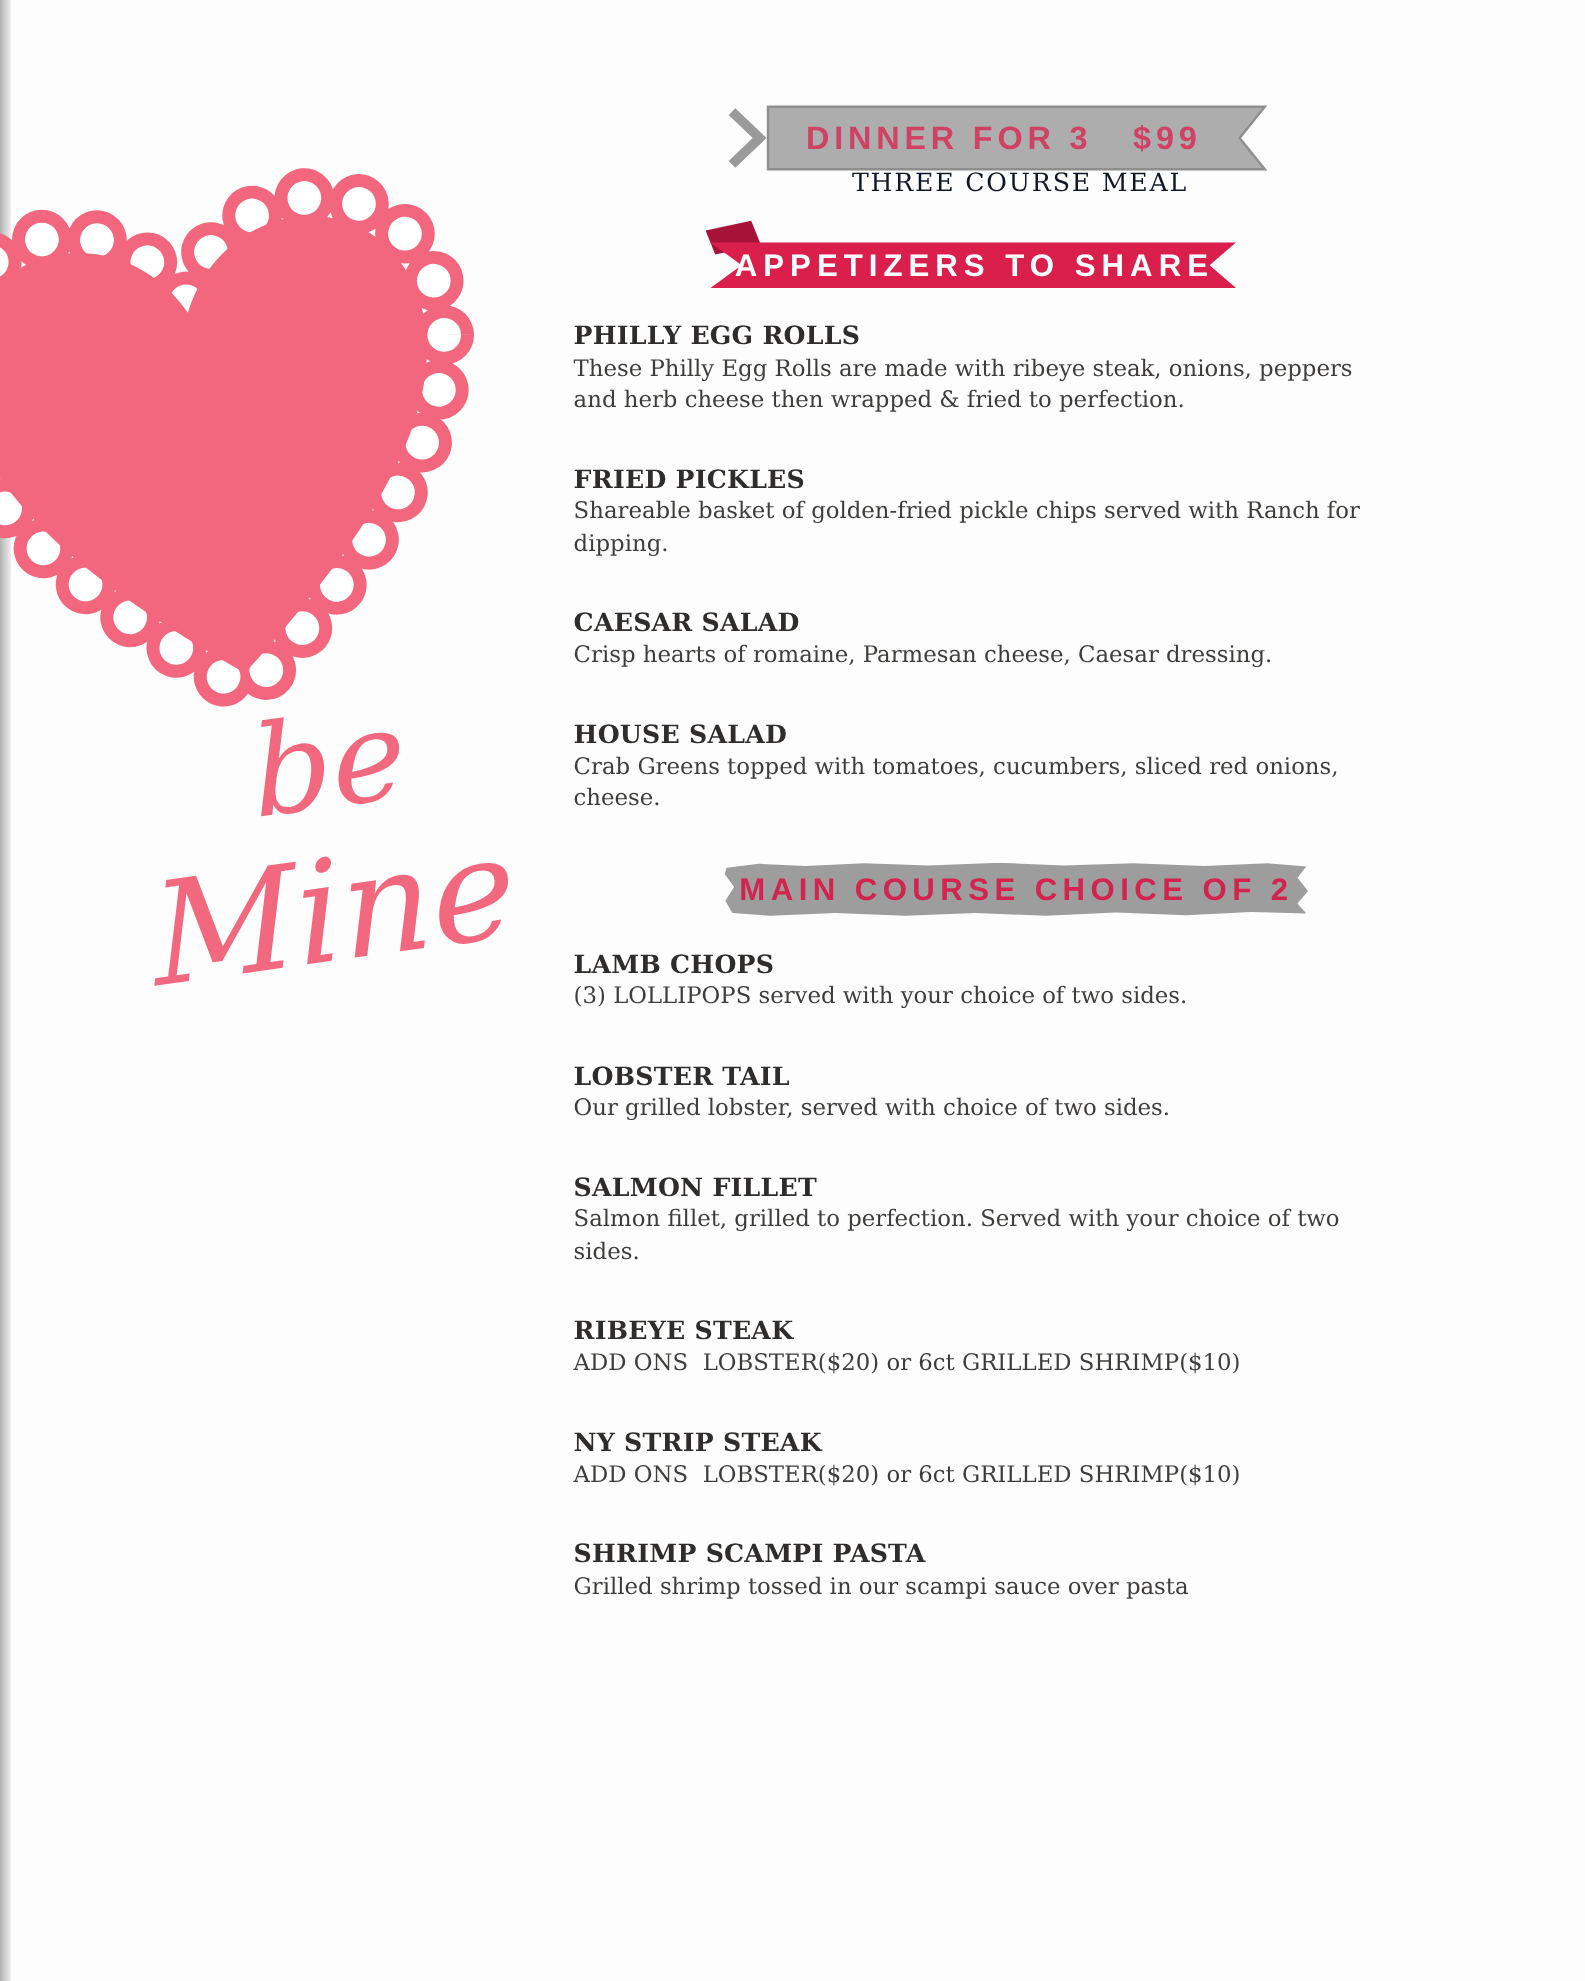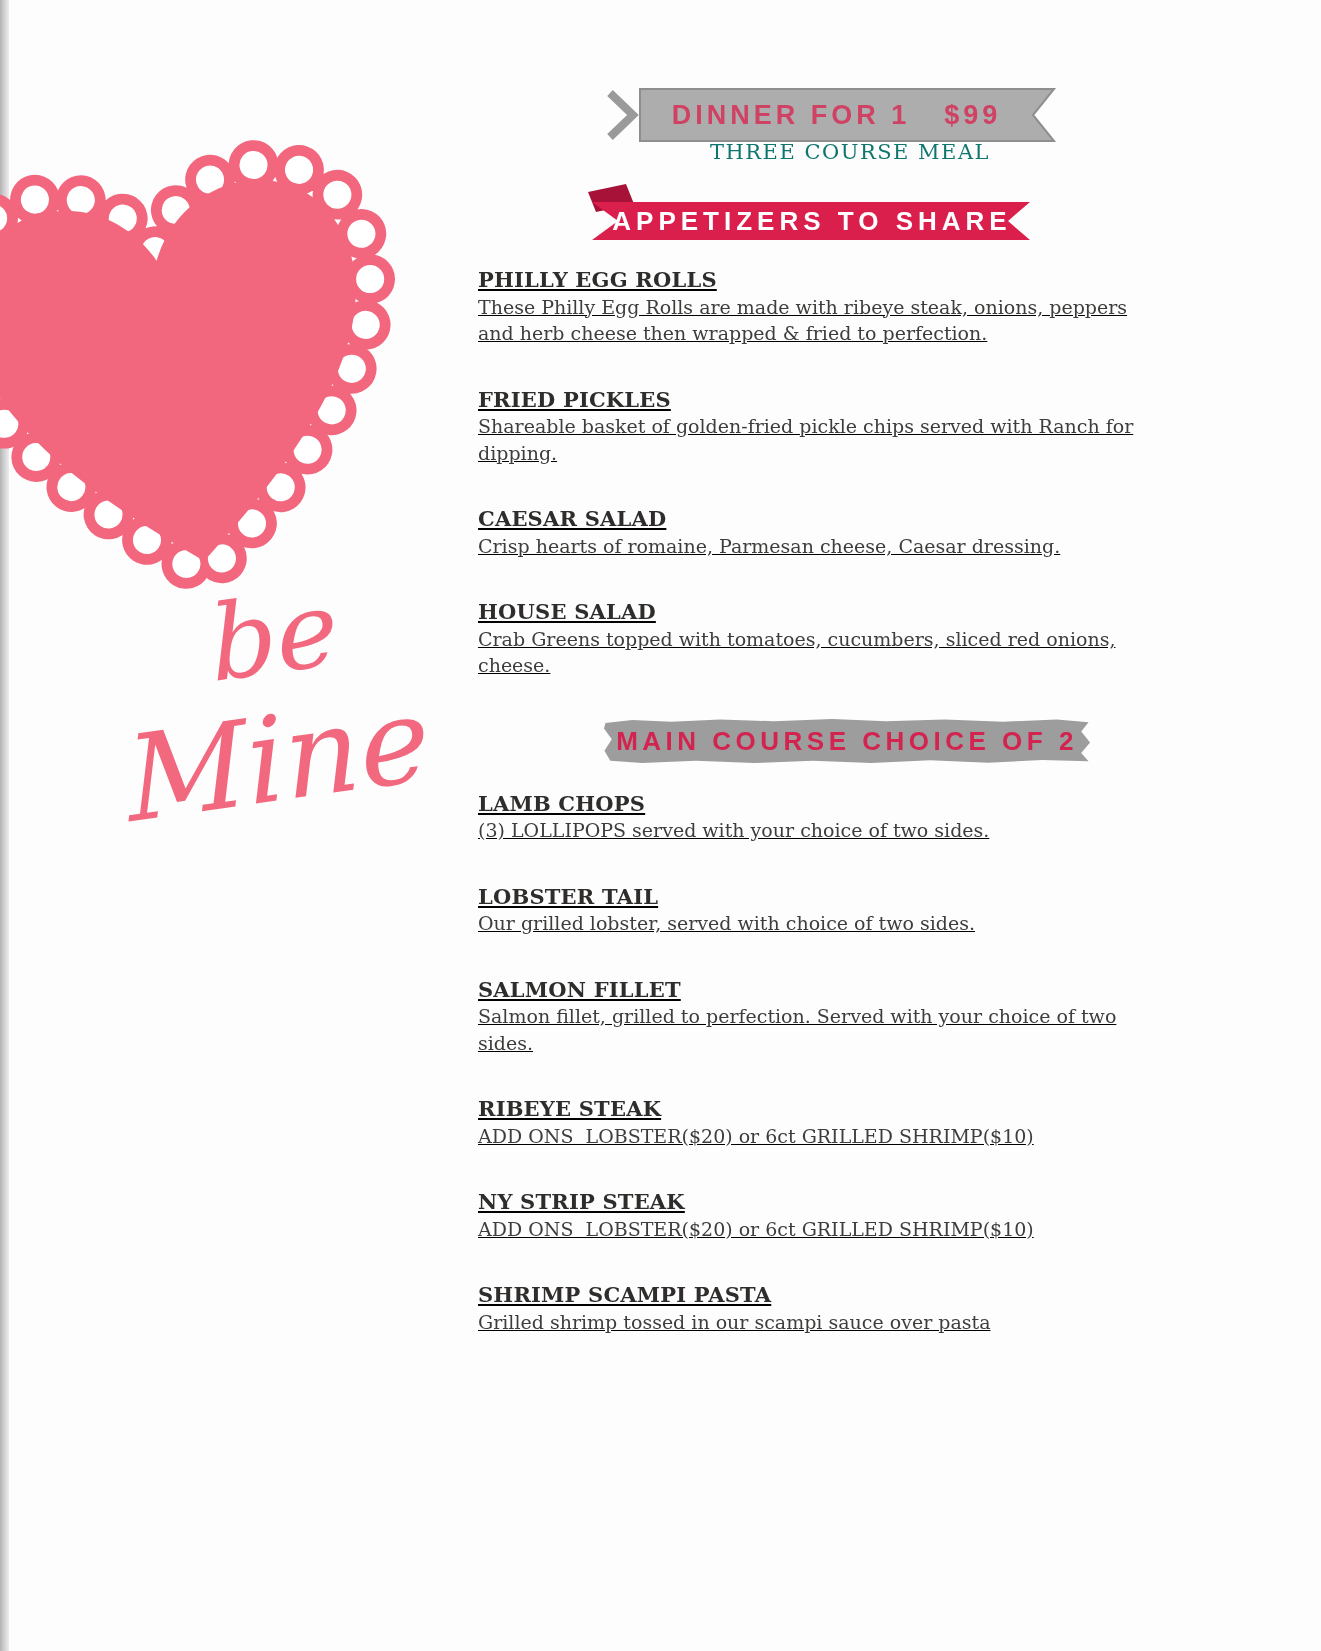--- a/index.html
+++ b/index.html
@@ -20,31 +20,31 @@
     font:italic 400 118px/1 "DejaVu Serif",serif;color:var(--pink);
     transform:rotate(-8deg) skewX(-4deg);}
 
   
   .ribbon-svg{position:absolute;left:600px;top:86px;}
   .ribbon-text{position:absolute;left:640px;top:89px;width:393px;height:52px;
     display:flex;align-items:center;justify-content:center;gap:34px;
     font:700 27px "Liberation Sans",sans-serif;letter-spacing:4px;color:var(--rose);}
 
   .subtitle{position:absolute;left:620px;top:140px;width:460px;text-align:center;
-    font:400 21px "DejaVu Serif",serif;letter-spacing:1.5px;color:#0f766e;}
+    font:400 21px "DejaVu Serif",serif;letter-spacing:1.5px;color:#0f172a;}
 
   
   .flag-svg{position:absolute;left:572px;top:182px;}
   .flag-text{position:absolute;left:594px;top:202px;width:436px;height:38px;
     display:flex;align-items:center;justify-content:center;
     font:700 26px "Liberation Sans",sans-serif;letter-spacing:5px;color:#ffffff;}
 
   
   .menu{position:absolute;left:478px;top:267px;width:680px;}
-  .item{margin:0 0 40px 0;text-decoration:underline;}
+  .item{margin:0 0 40px 0;}
   .item-name{font:700 21px/26.5px "DejaVu Serif",serif;color:var(--ink);letter-spacing:.2px;}
   .item-desc{font:400 19px/26.5px "DejaVu Serif",serif;color:var(--body);white-space:pre-wrap;}
 
   
   .tape{margin:0 0 26px 125px;width:488px;height:46px;background:var(--tapeGray);
     display:flex;align-items:center;justify-content:center;
     font:700 26px "Liberation Sans",sans-serif;letter-spacing:4.5px;color:var(--crimson);
     clip-path:polygon(0.5% 10%,6% 3%,14% 7%,24% 2%,35% 6%,47% 1%,58% 6%,70% 2%,82% 7%,93% 2%,99.5% 8%,98% 28%,99.8% 52%,98% 75%,99.5% 93%,90% 90%,79% 96%,67% 91%,55% 97%,43% 92%,31% 97%,19% 92%,8% 97%,1.5% 92%,0.3% 70%,1.8% 45%,0.2% 22%);}
 </style>
 </head>
@@ -65,21 +65,21 @@
   </div>
 
   <div class="script-be">be</div>
   <div class="script-mine">Mine</div>
 
   <svg class="ribbon-svg" width="462" height="60" viewBox="0 0 462 60">
     <path d="M10 7 L33 29 L10 51" fill="none" stroke="#9a9a9a" stroke-width="8"></path>
     <path d="M40 3 H454 L433 29 L454 55 H40 Z" fill="#adadad" stroke="#8e8e8e" stroke-width="2"></path>
   </svg>
   <div class="ribbon-text">
-    <span>DINNER FOR 1</span>
+    <span>DINNER FOR 3</span>
     <span>$99</span>
   </div>
 
   <div class="subtitle">THREE COURSE MEAL</div>
 
   <svg class="flag-svg" width="470" height="62" viewBox="0 0 470 62">
     <path d="M16 10 L54 2 L62 22 L24 30 Z" fill="#a61238"></path>
     <path d="M20 20 H458 L436 39 L458 58 H20 L46 39 Z" fill="#da1f4c"></path>
   </svg>
   <div class="flag-text">APPETIZERS TO SHARE</div>

